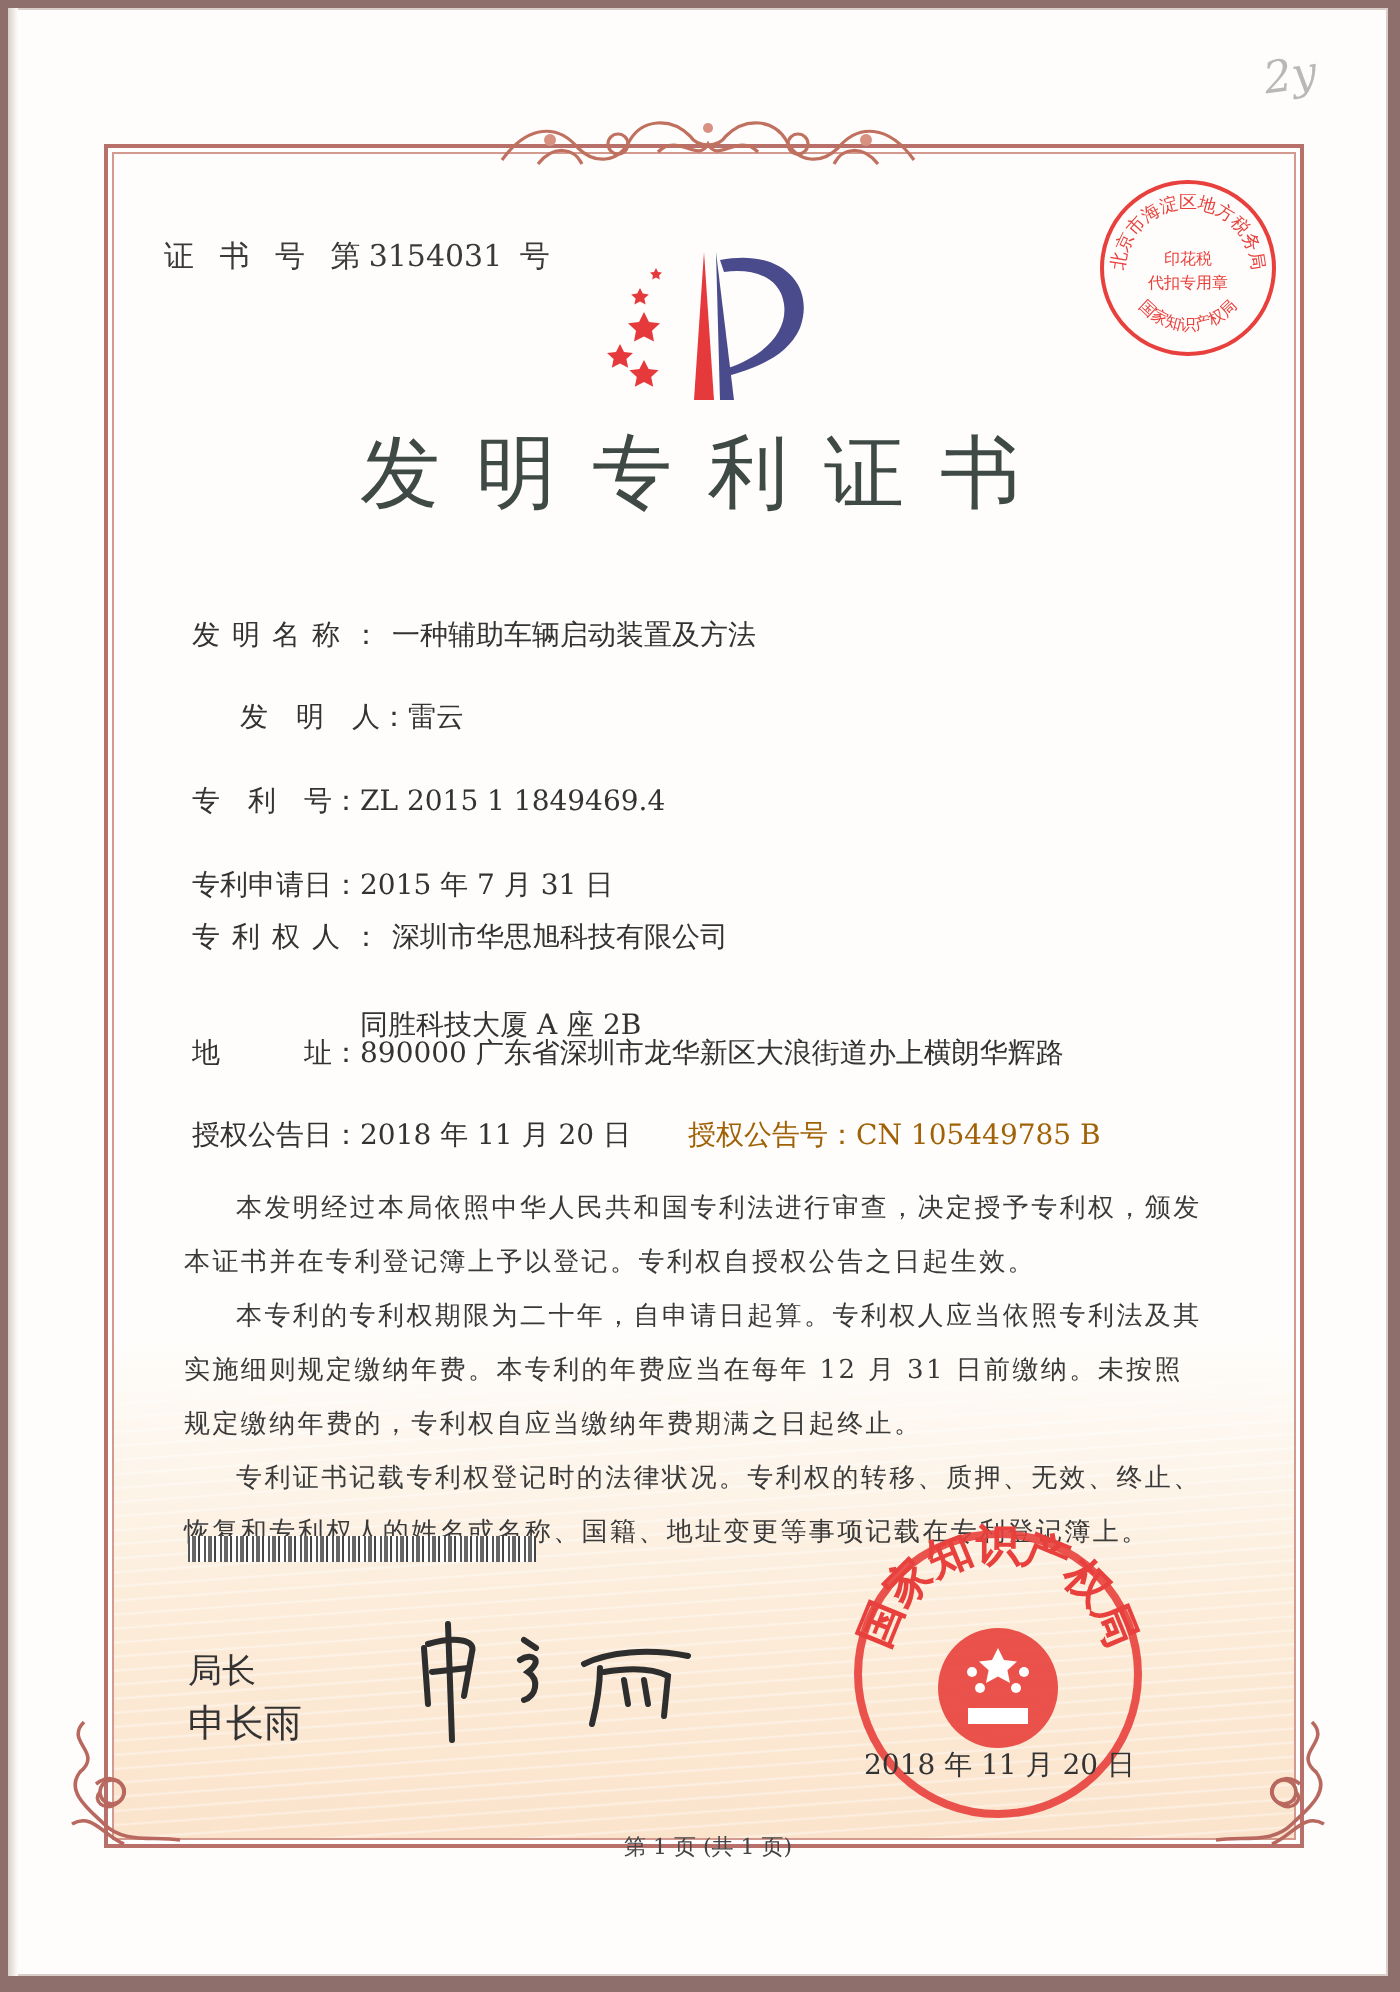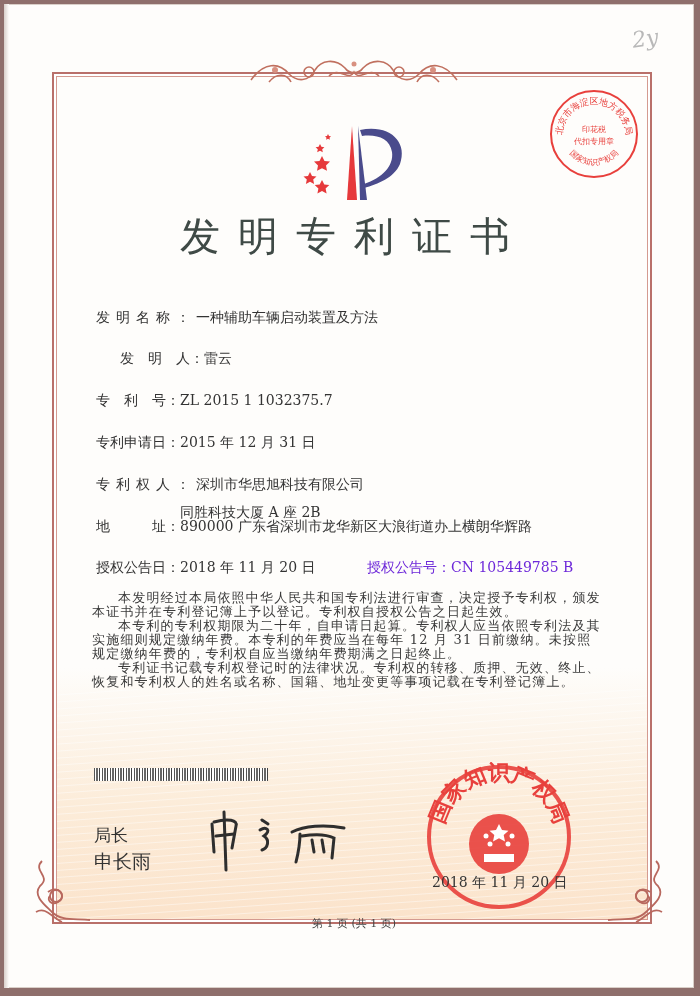--- a/index.html
+++ b/index.html
@@ -54,28 +54,28 @@
     letter-spacing:18px; color:#3f4a46; font-weight:normal;
   }
 
   .field { position:absolute; left:92px; font-size:14px; color:#333; white-space:nowrap;text-decoration:underline; }
   .field .lab { display:inline-block; letter-spacing:0; }
   .field .val { display:inline-block; }
   .f-name { top:305px; }
   .f-inv  { top:346px;margin-left:24px; }
   .f-pat  { top:388px; }
   .f-date { top:430px; }
-  .f-own  { top:472px; }
+  .f-own  { top:456px; }
   .f-addr { top:514px; }
   .f-addr2 { top:500px; left:176px; }
   .f-grant { top:555px; }
-  .f-pub { position:absolute; left:363px; top:555px; font-size:14px; color:#6d28d9; white-space:nowrap; }
+  .f-pub { position:absolute; left:340px; top:555px; font-size:14px; color:#a16207; white-space:nowrap; }
 
   .body-text {
-    position:absolute; left:88px; top:587px; width:512px; font-size:13px; line-height:14px;
+    position:absolute; left:88px; top:587px; width:512px; font-size:13px; line-height:27px;
     color:#3a3a3a; letter-spacing:1.2px;
   }
   .body-text p { margin:0; text-indent:2em; }
 
   .barcode {
     position:absolute; left:90px; top:764px; width:174px; height:13px;
     background:repeating-linear-gradient(90deg,#555 0 1px,#fff 1px 2px,#666 2px 4px,#fff 4px 5px,#444 5px 6px,#fff 6px 8px);
   }
   .director-title {
     position:absolute; left:90px; top:820px; font-family:"DejaVu Sans",sans-serif; font-size:17px; color:#333;
@@ -128,20 +128,23 @@
   </svg>
   <svg class="corner br" viewBox="0 0 60 70">
     <g fill="none" stroke="#b8685e" stroke-width="1.8">
       <path d="M10 5 C 0 15, 20 20, 8 30 C 0 40, 14 50, 20 56 C 30 66, 44 62, 58 64"></path>
       <path d="M16 36 C 26 28, 36 40, 26 46 C 20 50, 14 44, 18 40"></path>
       <path d="M4 56 C 14 50, 20 62, 30 66"></path>
       <circle cx="24" cy="40" r="6"></circle>
     </g>
   </svg>
 
+  <div class="cert-no">
+    <span>证 书 号 第</span><span class="num">3154031</span> <span>号</span>
+  </div>
 
   <svg class="logo" viewBox="0 0 110 80">
     <g fill="#e6393b">
       <polygon points="52,4 47,78 57,78"></polygon>
       <path d="M22 34 l2.5 5 5.5 0.6 -4 3.8 1 5.4 -5-2.6 -5 2.6 1-5.4 -4-3.8 5.5-0.6z"></path>
       <path d="M10 50 l2 4 4.5 0.5 -3.3 3 0.9 4.4 -4.1-2.1 -4.1 2.1 0.9-4.4 -3.3-3 4.5-0.5z"></path>
       <path d="M22 58 l2.3 4.5 5 0.6 -3.7 3.4 1 4.9 -4.6-2.4 -4.6 2.4 1-4.9 -3.7-3.4 5-0.6z"></path>
       <path d="M20 22 l1.4 2.8 3 0.4 -2.2 2 0.6 3 -2.8-1.5 -2.8 1.5 0.6-3 -2.2-2 3-0.4z"></path>
       <path d="M28 12 l1 2 2 0.3 -1.5 1.4 0.4 2 -1.9-1 -1.9 1 0.4-2 -1.5-1.4 2-0.3z"></path>
     </g>
@@ -165,24 +168,24 @@
 
   <div class="title">发明专利证书</div>
 
   <div class="field f-name">
     <span class="lab" style="letter-spacing:6px">发明名称：</span><span class="val">一种辅助车辆启动装置及方法</span>
   </div>
   <div class="field f-inv">
     <span class="lab">发　明　人：</span><span class="val">雷云</span>
   </div>
   <div class="field f-pat">
-    <span class="lab">专　利　号：</span><span class="val">ZL 2015 1 1032375.7</span>
+    <span class="lab">专　利　号：</span><span class="val">ZL 2015 1 1849469.4</span>
   </div>
   <div class="field f-date">
-    <span class="lab">专利申请日：</span><span class="val">2015 年 12 月 31 日</span>
+    <span class="lab">专利申请日：</span><span class="val">2015 年 7 月 31 日</span>
   </div>
   <div class="field f-own">
     <span class="lab" style="letter-spacing:6px">专利权人：</span><span class="val">深圳市华思旭科技有限公司</span>
   </div>
   <div class="field f-addr">
     <span class="lab">地　　　址：</span><span class="val">890000 广东省深圳市龙华新区大浪街道办上横朗华辉路</span>
   </div>
   <div class="field f-addr2">
     <span class="val">同胜科技大厦 A 座 2B</span>
   </div>

